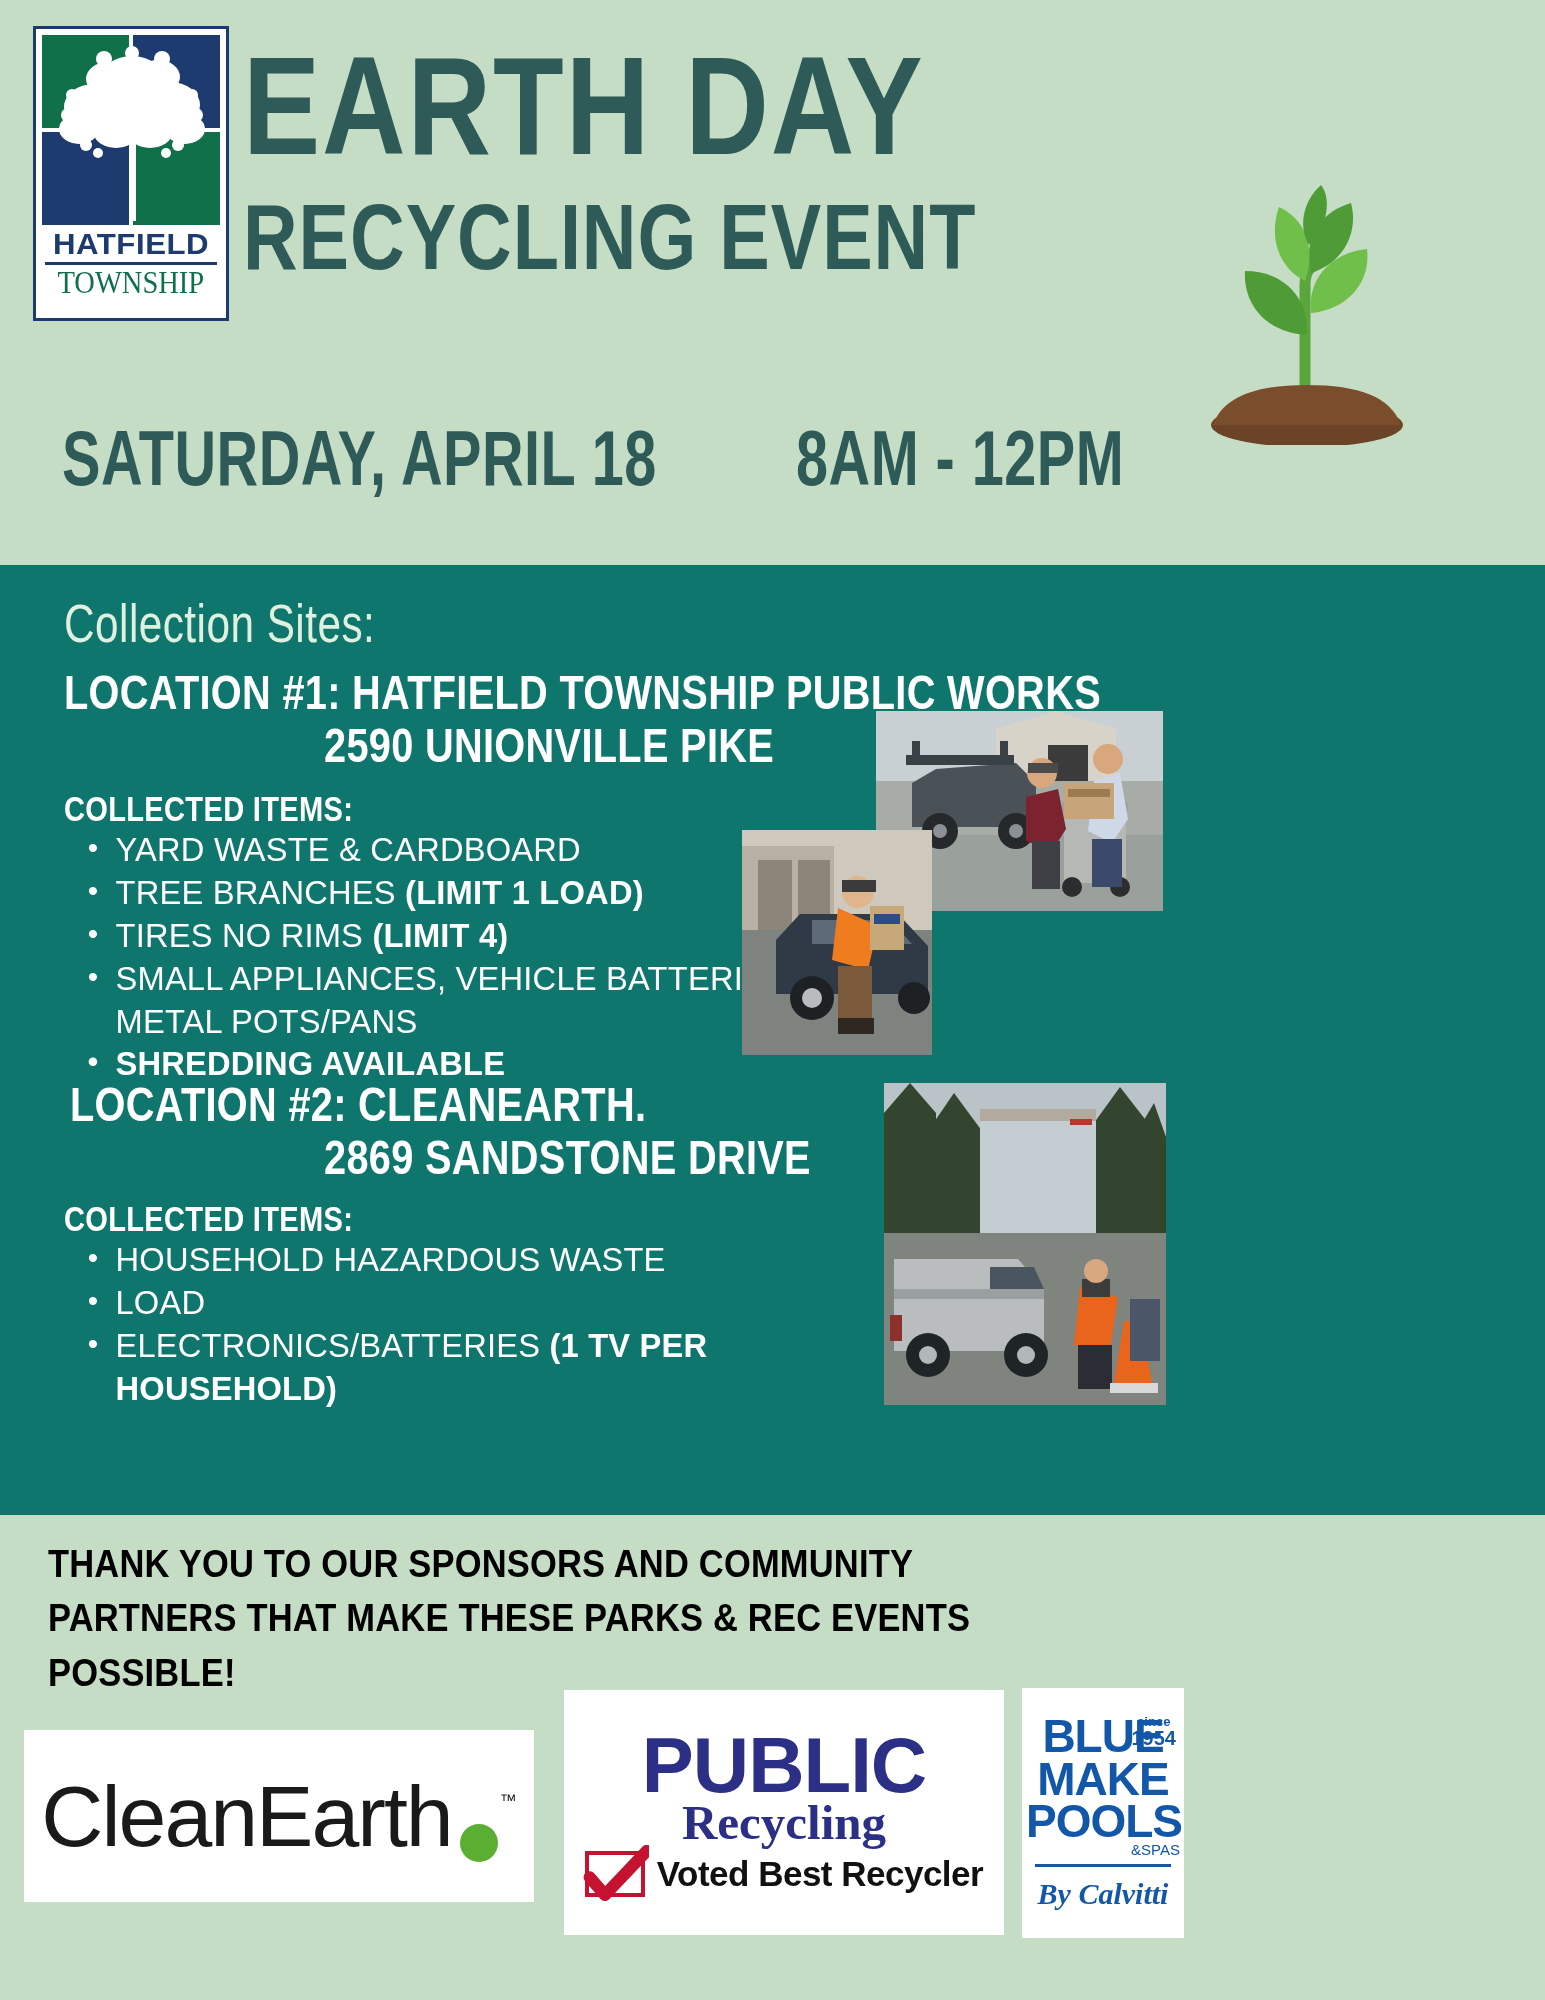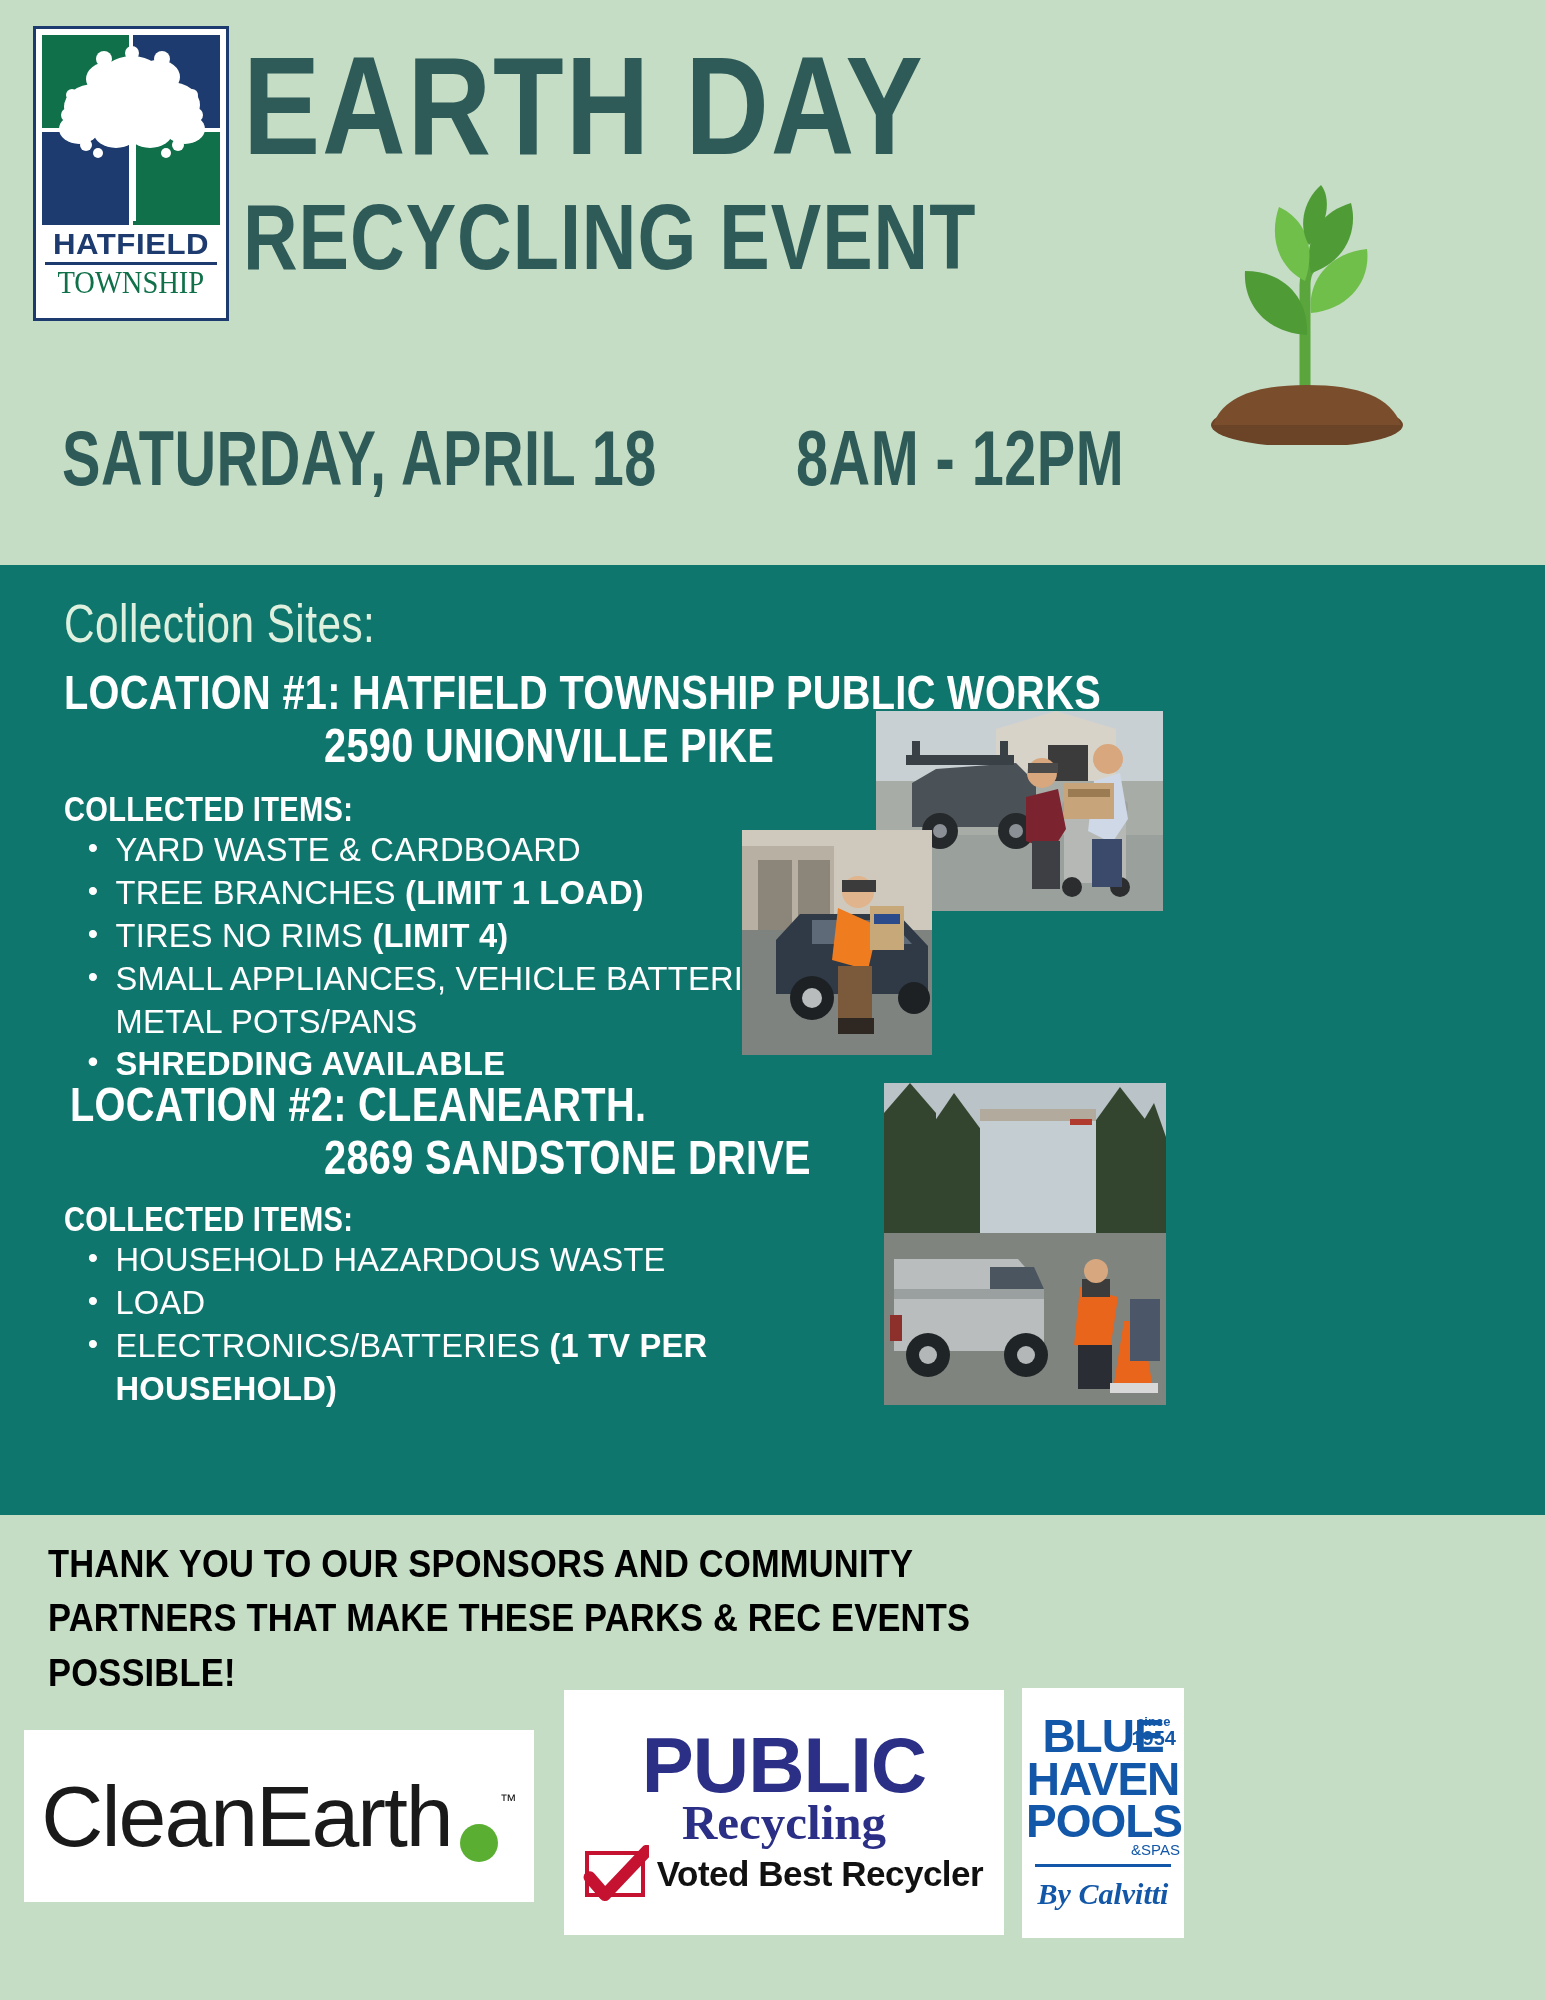--- a/index.html
+++ b/index.html
@@ -558,21 +558,21 @@
         </div>
       </div>
 
       <div class="sponsor sp-blue">
         <div class="blue-wrap">
           <div class="blue-since">
             <div>since</div>
             <div class="yr">1954</div>
           </div>
           <div class="blue-line bl1">BLUE</div>
-          <div class="blue-line bl2">HAVEN</div>
+          <div class="blue-line bl2">MAKE</div>
           <div class="blue-line bl3">POOLS</div>
           <div class="blue-spas">&amp;SPAS</div>
           <div class="blue-rule"></div>
           <div class="blue-by">By Calvitti</div>
         </div>
       </div>
 
     </div>
   </div>
 </div>

